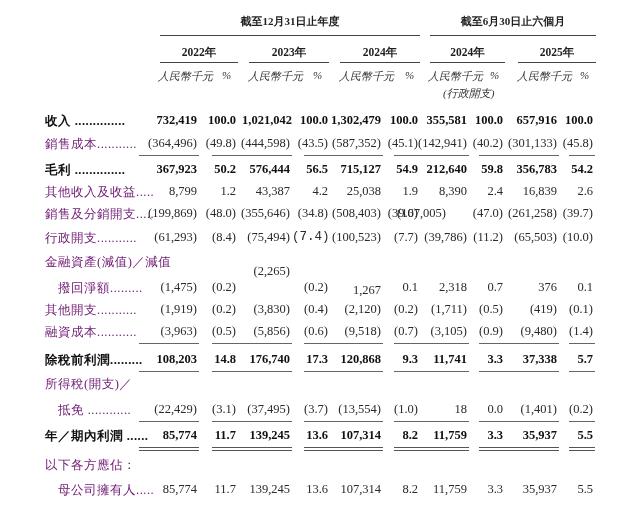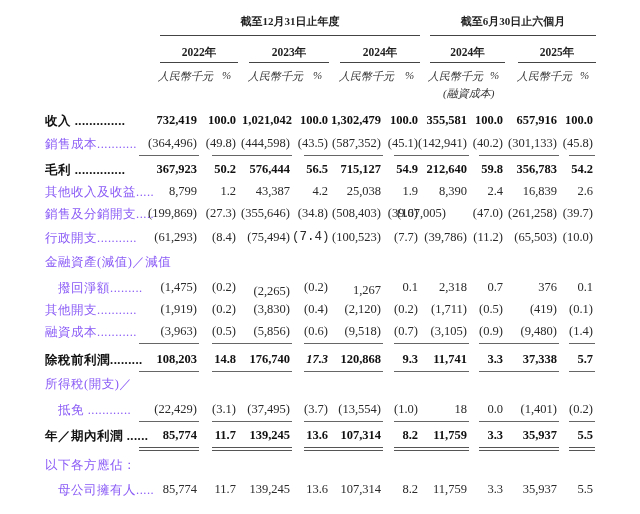--- a/index.html
+++ b/index.html
@@ -3,21 +3,21 @@
 <meta charset="utf-8">
 <style>
   html, body { margin:0; padding:0; background:#ffffff; }
   body { width:640px; height:514px; position:relative; overflow:hidden;
          font-family:"Liberation Serif","DejaVu Serif", serif; color:#1f1f1f; }
   .abs { position:absolute; white-space:nowrap; }
   .hdr-group { font-size:11px; font-weight:bold; text-align:center; }
   .hdr-year { font-size:11.5px; font-weight:bold; text-align:center; }
   .hdr-unit { font-size:11px; font-style:italic; color:#333; }
   .rule { position:absolute; height:0; border-top:1px solid #444; }
-  .label { font-size:12.5px; color:#8b5cf6; letter-spacing:0.5px; }
+  .label { font-size:12.5px; color:#701a75; letter-spacing:0.5px; }
   .label.bold { font-weight:bold; color:#111; }
   .num { font-size:12.5px; text-align:right; color:#2a2a2a; }
   .num.bold { font-weight:bold; color:#111; }
   .ul { position:absolute; height:0; border-top:1px solid #666; }
   .dul { position:absolute; height:2px; border-top:1px solid #555; border-bottom:1px solid #555; }
 </style>
 </head>
 <body>
 
 <div class="abs hdr-group" style="left:160px;width:260px;top:14px;">截至12月31日止年度</div>
@@ -39,21 +39,21 @@
 <div class="abs hdr-unit" style="left:158px;top:69px;">人民幣千元</div>
 <div class="abs hdr-unit" style="left:222px;top:69px;">%</div>
 <div class="abs hdr-unit" style="left:248px;top:69px;">人民幣千元</div>
 <div class="abs hdr-unit" style="left:313px;top:69px;">%</div>
 <div class="abs hdr-unit" style="left:339px;top:69px;">人民幣千元</div>
 <div class="abs hdr-unit" style="left:405px;top:69px;">%</div>
 <div class="abs hdr-unit" style="left:428px;top:69px;">人民幣千元</div>
 <div class="abs hdr-unit" style="left:490px;top:69px;">%</div>
 <div class="abs hdr-unit" style="left:517px;top:69px;">人民幣千元</div>
 <div class="abs hdr-unit" style="left:580px;top:69px;">%</div>
-<div class="abs hdr-unit" style="left:443px;top:86px;">(融資成本)</div>
+<div class="abs hdr-unit" style="left:443px;top:86px;">(行政開支)</div>
 
 <div id="rows">
     <div class="abs label bold" style="left: 45px; top: 113px;">收入 ..............</div>
     <div class="abs num bold" style="left: 127px; width: 70px; top: 113px;">732,419</div>
     <div class="abs num bold" style="left: 200px; width: 36px; top: 113px;">100.0</div>
     <div class="abs num bold" style="left: 212px; width: 80px; top: 113px;">1,021,042</div>
     <div class="abs num bold" style="left: 292px; width: 36px; top: 113px;">100.0</div>
     <div class="abs num bold" style="left: 301px; width: 80px; top: 113px;">1,302,479</div>
     <div class="abs num bold" style="left: 382px; width: 36px; top: 113px;">100.0</div>
     <div class="abs num bold" style="left: 387px; width: 80px; top: 113px;">355,581</div>
@@ -98,21 +98,21 @@
     <div class="abs num" style="left: 210px; width: 80px; top: 184px;">43,387</div>
     <div class="abs num" style="left: 292px; width: 36px; top: 184px;">4.2</div>
     <div class="abs num" style="left: 301px; width: 80px; top: 184px;">25,038</div>
     <div class="abs num" style="left: 382px; width: 36px; top: 184px;">1.9</div>
     <div class="abs num" style="left: 387px; width: 80px; top: 184px;">8,390</div>
     <div class="abs num" style="left: 467px; width: 36px; top: 184px;">2.4</div>
     <div class="abs num" style="left: 477px; width: 80px; top: 184px;">16,839</div>
     <div class="abs num" style="left: 557px; width: 36px; top: 184px;">2.6</div>
     <div class="abs label" style="left: 45px; top: 206px;">銷售及分銷開支.....</div>
     <div class="abs num" style="left: 127px; width: 70px; top: 206px;">(199,869)</div>
-    <div class="abs num" style="left: 200px; width: 36px; top: 206px;">(27.3)</div>
+    <div class="abs num" style="left: 200px; width: 36px; top: 206px;">(48.0)</div>
     <div class="abs num" style="left: 210px; width: 80px; top: 206px;">(355,646)</div>
     <div class="abs num" style="left: 292px; width: 36px; top: 206px;">(34.8)</div>
     <div class="abs num" style="left: 301px; width: 80px; top: 206px;">(508,403)</div>
     <div class="abs num" style="left: 382px; width: 36px; top: 206px;">(39.0)</div>
     <div class="abs num" style="left: 366px; width: 80px; top: 206px;">(167,005)</div>
     <div class="abs num" style="left: 467px; width: 36px; top: 206px;">(47.0)</div>
     <div class="abs num" style="left: 477px; width: 80px; top: 206px;">(261,258)</div>
     <div class="abs num" style="left: 557px; width: 36px; top: 206px;">(39.7)</div>
     <div class="abs label" style="left: 45px; top: 230px;">行政開支...........</div>
     <div class="abs num" style="left: 127px; width: 70px; top: 230px;">(61,293)</div>
@@ -122,21 +122,21 @@
     <div class="abs num" style="left: 301px; width: 80px; top: 230px;">(100,523)</div>
     <div class="abs num" style="left: 382px; width: 36px; top: 230px;">(7.7)</div>
     <div class="abs num" style="left: 387px; width: 80px; top: 230px;">(39,786)</div>
     <div class="abs num" style="left: 467px; width: 36px; top: 230px;">(11.2)</div>
     <div class="abs num" style="left: 477px; width: 80px; top: 230px;">(65,503)</div>
     <div class="abs num" style="left: 557px; width: 36px; top: 230px;">(10.0)</div>
     <div class="abs label" style="left: 45px; top: 254px;">金融資產(減值)／減值</div>
     <div class="abs label" style="left: 58px; top: 280px;">撥回淨額.........</div>
     <div class="abs num" style="left: 127px; width: 70px; top: 280px;">(1,475)</div>
     <div class="abs num" style="left: 200px; width: 36px; top: 280px;">(0.2)</div>
-    <div class="abs num" style="left: 210px; width: 80px; top: 284px;">(2,265)</div>
+    <div class="abs num" style="left: 210px; width: 80px; top: 264px;">(2,265)</div>
     <div class="abs num" style="left: 292px; width: 36px; top: 280px;">(0.2)</div>
     <div class="abs num" style="left: 301px; width: 80px; top: 283px;">1,267</div>
     <div class="abs num" style="left: 382px; width: 36px; top: 280px;">0.1</div>
     <div class="abs num" style="left: 387px; width: 80px; top: 280px;">2,318</div>
     <div class="abs num" style="left: 467px; width: 36px; top: 280px;">0.7</div>
     <div class="abs num" style="left: 477px; width: 80px; top: 280px;">376</div>
     <div class="abs num" style="left: 557px; width: 36px; top: 280px;">0.1</div>
     <div class="abs label" style="left: 45px; top: 302px;">其他開支...........</div>
     <div class="abs num" style="left: 127px; width: 70px; top: 302px;">(1,919)</div>
     <div class="abs num" style="left: 200px; width: 36px; top: 302px;">(0.2)</div>
@@ -169,21 +169,21 @@
     <div class="ul" style="left: 499px; width: 60px; top: 343px;"></div>
     <div class="abs num" style="left: 557px; width: 36px; top: 324px;">(1.4)</div>
     <div class="ul" style="left: 569px; width: 26px; top: 343px;"></div>
     <div class="abs label bold" style="left: 45px; top: 352px;">除稅前利潤.........</div>
     <div class="abs num bold" style="left: 127px; width: 70px; top: 352px;">108,203</div>
     <div class="ul" style="left: 139px; width: 60px; top: 371px;"></div>
     <div class="abs num bold" style="left: 200px; width: 36px; top: 352px;">14.8</div>
     <div class="ul" style="left: 212px; width: 26px; top: 371px;"></div>
     <div class="abs num bold" style="left: 210px; width: 80px; top: 352px;">176,740</div>
     <div class="ul" style="left: 232px; width: 60px; top: 371px;"></div>
-    <div class="abs num bold" style="left: 292px; width: 36px; top: 352px; font-style: italic;">17.3</div>
+    <div class="abs num bold" style="left: 292px; width: 36px; top: 352px;">17.3</div>
     <div class="ul" style="left: 304px; width: 26px; top: 371px;"></div>
     <div class="abs num bold" style="left: 301px; width: 80px; top: 352px;">120,868</div>
     <div class="ul" style="left: 323px; width: 60px; top: 371px;"></div>
     <div class="abs num bold" style="left: 382px; width: 36px; top: 352px;">9.3</div>
     <div class="ul" style="left: 394px; width: 26px; top: 371px;"></div>
     <div class="abs num bold" style="left: 387px; width: 80px; top: 352px;">11,741</div>
     <div class="ul" style="left: 409px; width: 60px; top: 371px;"></div>
     <div class="abs num bold" style="left: 467px; width: 36px; top: 352px;">3.3</div>
     <div class="ul" style="left: 479px; width: 26px; top: 371px;"></div>
     <div class="abs num bold" style="left: 477px; width: 80px; top: 352px;">37,338</div>

